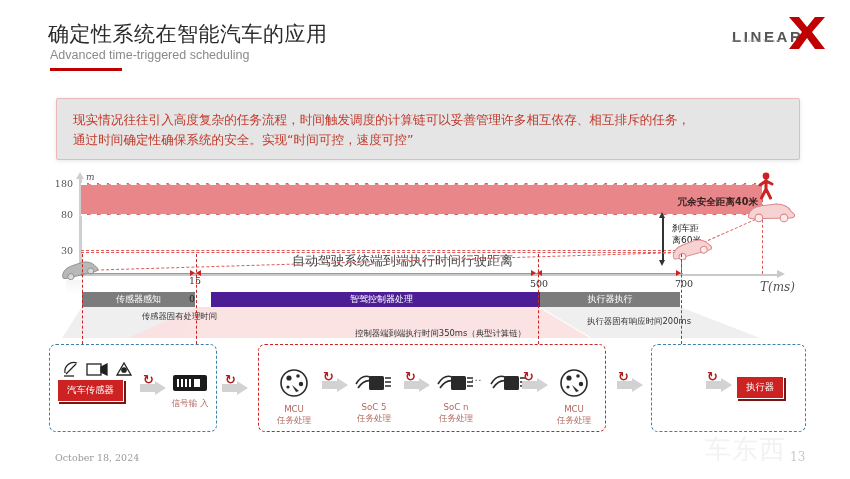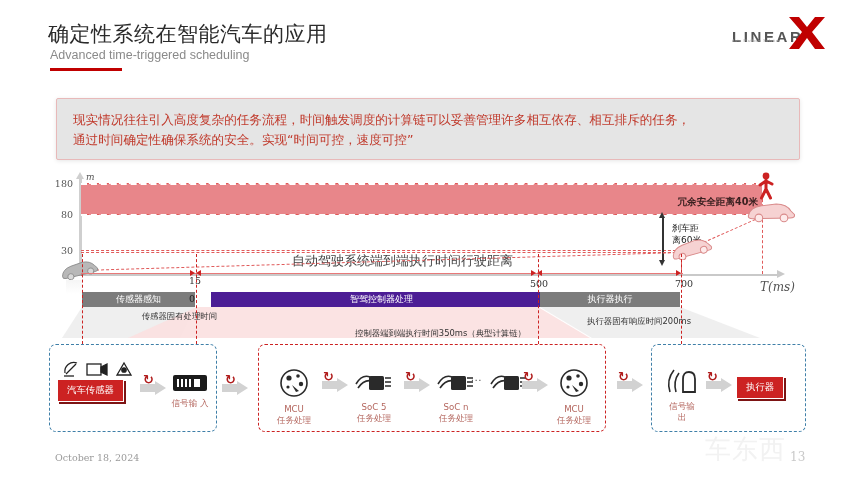--- a/index.html
+++ b/index.html
@@ -477,31 +477,20 @@
 任务处理</div>
     </div>
 
     <svg class="arrow-grey" style="left:617px;top:34px;" viewBox="0 0 26 14">
       <polygon points="0,3 15,3 15,0 26,7 15,14 15,11 0,11" fill="#d2d2d2"></polygon>
     </svg>
     <div class="lightning" style="left:618px;top:25px;">↻</div>
 
     <div class="flow-box box-blue" style="left:651px;width:155px;"></div>
 
-    <div class="node" style="left:660px;top:22px;width:44px;">
-      <svg width="34" height="30" viewBox="0 0 34 30">
-        <g stroke="#2a2a2a" fill="none" stroke-width="1.6">
-          <path d="M5 26 Q1 14 9 4"></path>
-          <path d="M11 26 Q8 15 14 7"></path>
-        </g>
-        <path d="M18 26 L18 13 Q18 6 24 6 Q30 6 30 13 L30 26 Z" fill="none" stroke="#2a2a2a" stroke-width="1.8"></path>
-      </svg>
-      <div class="node-label" style="margin-top:1px;white-space:pre-line;">信号输
-出</div>
-    </div>
 
     <svg class="arrow-grey" style="left:706px;top:34px;" viewBox="0 0 26 14">
       <polygon points="0,3 15,3 15,0 26,7 15,14 15,11 0,11" fill="#d2d2d2"></polygon>
     </svg>
     <div class="lightning" style="left:707px;top:25px;">↻</div>
 
     <div class="tag-red" style="left:736px;top:32px;">执行器</div>
   </div>
 
   <div id="watermark">车东西</div>

